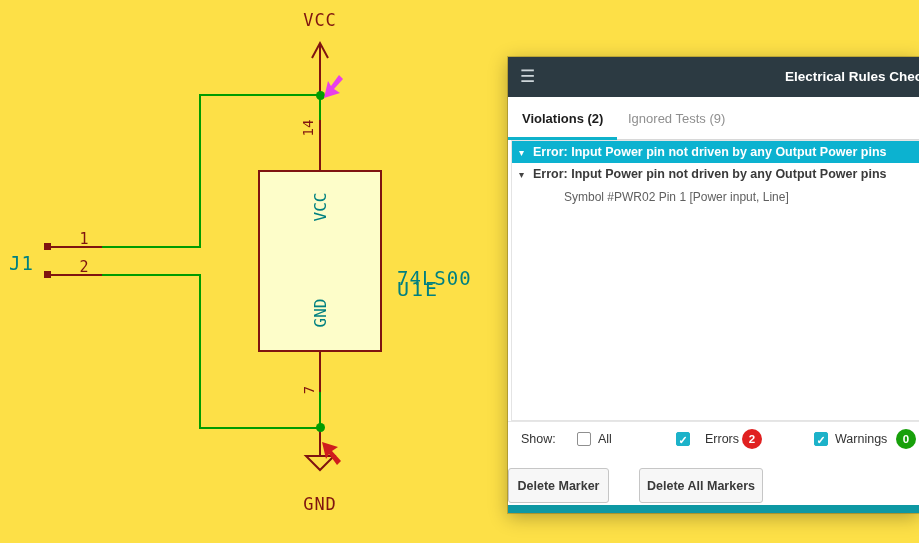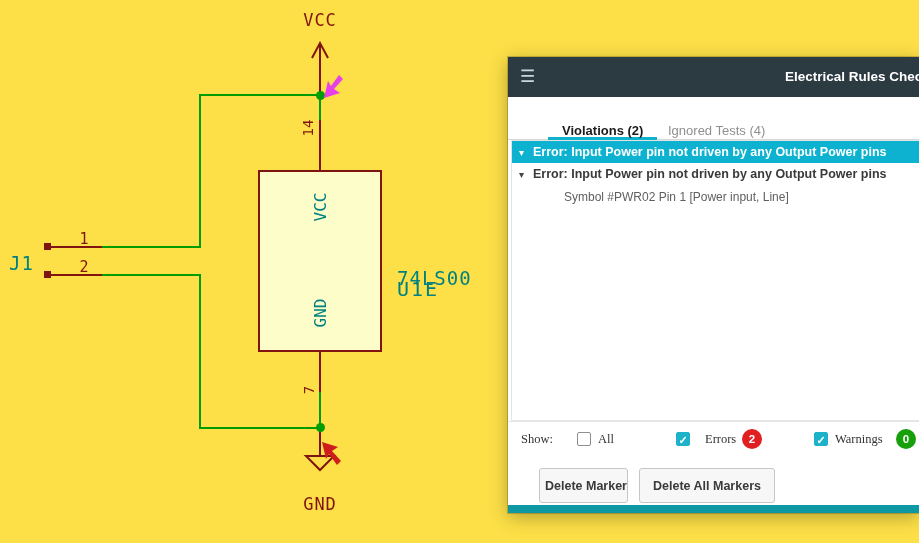--- a/index.html
+++ b/index.html
@@ -45,21 +45,21 @@
   #erc-title {
     position:absolute; left:277px; top:0; line-height:40px;
     color:#ffffff; font-weight:bold; font-size:13.5px; white-space:nowrap;
   }
   #erc-tabs {
     position:absolute; left:0; top:40px; right:0; height:43px;
     background:#ffffff; border-bottom:1px solid #d8d8d8;
   }
   .tab {
     position:absolute; top:0; height:43px; line-height:43px;
-    padding:12px 14px; font-size:13px; cursor:default;margin-left:40px;
+    padding:0 14px; font-size:13px; cursor:default;
   }
   .tab.active { color:#1c1c1c; font-weight:bold; border-bottom:3px solid #0fb2cb; }
   .tab.inactive { color:#8f8f8f; }
   #erc-list {
     position:absolute; left:3px; top:83px; right:0; height:281px;
     background:#ffffff; border:1px solid #e4e4e4; border-right:none; overflow:hidden;
   }
   .vrow {
     display:flex; align-items:center; height:22px;
     font-size:12.5px; color:#3a3a3a; white-space:nowrap;
@@ -69,21 +69,21 @@
   .vrow.selected { background:#0cb2d0; color:#ffffff; }
   .vrow.selected .tri { color:#ffffff; }
   .vdetail {
     height:24px; line-height:24px; padding-left:52px;
     font-size:12px; color:#5f5f5f; white-space:nowrap;
   }
   #erc-filterbar {
     position:absolute; left:0; top:364px; right:0; height:34px;
     border-top:1px solid #e6e6e6; font-size:12.5px; color:#333;
   }
-  .flabel { position:absolute; top:0; line-height:34px;font-family:Liberation Serif, serif; }
+  .flabel { position:absolute; top:0; line-height:34px; }
   .cbox {
     position:absolute; top:10px; width:14px; height:14px;
     background:#ffffff; border:1px solid #8f8f8f; border-radius:2px;
   }
   .cbox.checked {
     background:#1cb2c9; border-color:#1cb2c9; color:#ffffff;
     font-size:11px; line-height:14px; text-align:center; font-weight:bold;
   }
   .badge {
     position:absolute; top:7px; width:20px; height:20px; border-radius:50%;
@@ -162,21 +162,21 @@
     <div id="erc-titlebar">
       <span id="erc-menu-icon">☰</span>
       <span id="erc-title">Electrical Rules Checker</span>
     </div>
 
     <div id="erc-tabs">
       <div class="tab active" style="left:0;">
         <span>Violations (2)</span>
       </div>
       <div class="tab inactive" style="left:106px;">
-        <span>Ignored Tests (4)</span>
+        <span>Ignored Tests (9)</span>
       </div>
     </div>
 
     <div id="erc-list">
       <div class="vrow selected">
         <span class="tri">▾</span>
         <span class="msg">Error: Input Power pin not driven by any Output Power pins</span>
       </div>
       <div class="vrow">
         <span class="tri">▾</span>
@@ -194,20 +194,20 @@
       <span class="cbox checked" style="left:168px;">✓</span>
       <span class="flabel" style="left:189px;margin-left:8px;">Errors</span>
       <span class="badge red" style="left:234px;">2</span>
 
       <span class="cbox checked" style="left:306px;">✓</span>
       <span class="flabel" style="left:327px;">Warnings</span>
       <span class="badge green" style="left:388px;">0</span>
     </div>
 
     <div id="erc-buttons">
-      <button class="btn" style="left:31px; width:89px;text-align:right;">Delete Marker</button>
-      <button class="btn" style="left:131px; width:136px;">Delete All Markers</button>
+      <button class="btn" style="left:0; width:101px;">Delete Marker</button>
+      <button class="btn" style="left:131px; width:124px;">Delete All Markers</button>
     </div>
 
     <div id="erc-bottom-strip"></div>
   </div>
 
 </div>
 
 </body></html>

